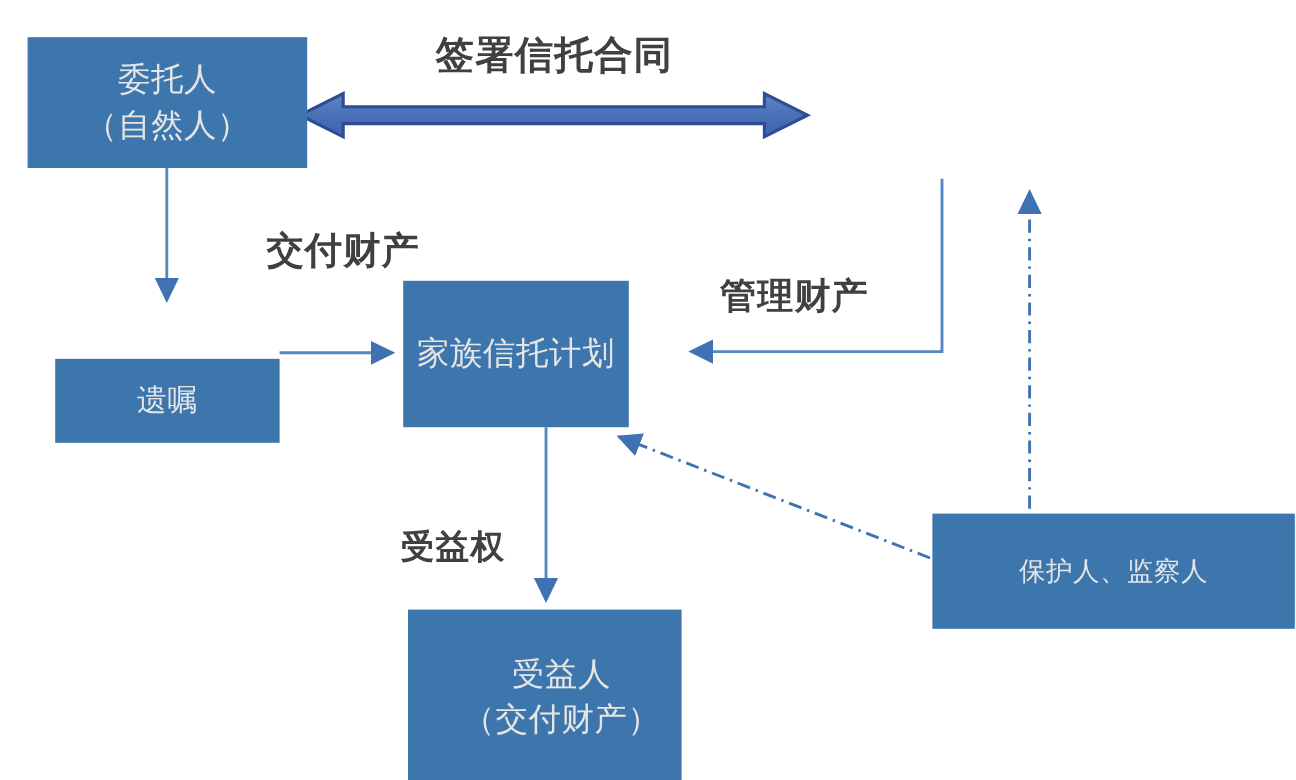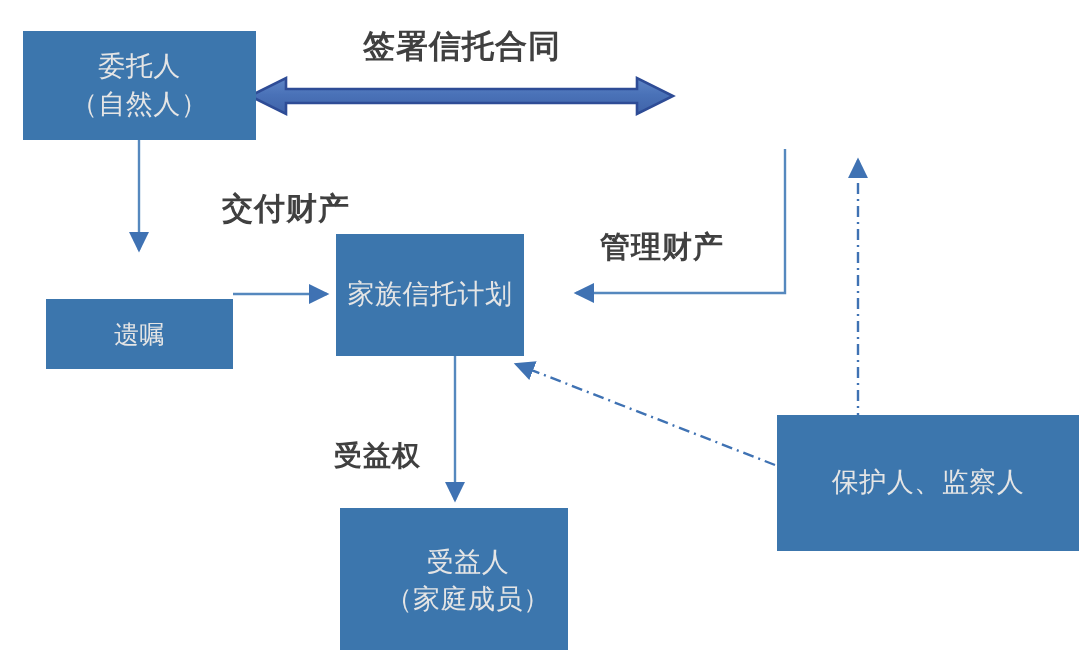--- a/index.html
+++ b/index.html
@@ -111,27 +111,27 @@
 
 
   <div class="node" style="left:46px; top:259px; width:187px; height:70px; font-size:25px;margin-top:40px;">
     <span class="line1">遗嘱</span>
   </div>
 
   <div class="node" style="left:336px; top:234px; width:188px; height:122px; font-size:27px;">
     <span class="line1">家族信托计划</span>
   </div>
 
-  <div class="node" style="left:777px; top:415px; width:302px; height:136px; font-size:27px;">
+  <div class="node" style="left:777px; top:428px; width:302px; height:96px; font-size:22px;">
     <span class="line1">保护人、监察人</span>
   </div>
 
   <div class="node" style="left:340px; top:508px; width:228px; height:146px; font-size:27px;padding-left:28px;">
     <span class="line1">受益人</span>
-    <span class="line2">（家庭成员）</span>
+    <span class="line2">（交付财产）</span>
   </div>
 
   <div class="label" style="left:363px; top:25px; font-size:32px;">签署信托合同</div>
 
   <div class="label" style="left:222px; top:188px; font-size:31px;">交付财产</div>
 
   <div class="label" style="left:600px; top:227px; font-size:30px;">管理财产</div>
 
   <div class="label" style="left:334px; top:437px; font-size:28px;">受益权</div>
 

